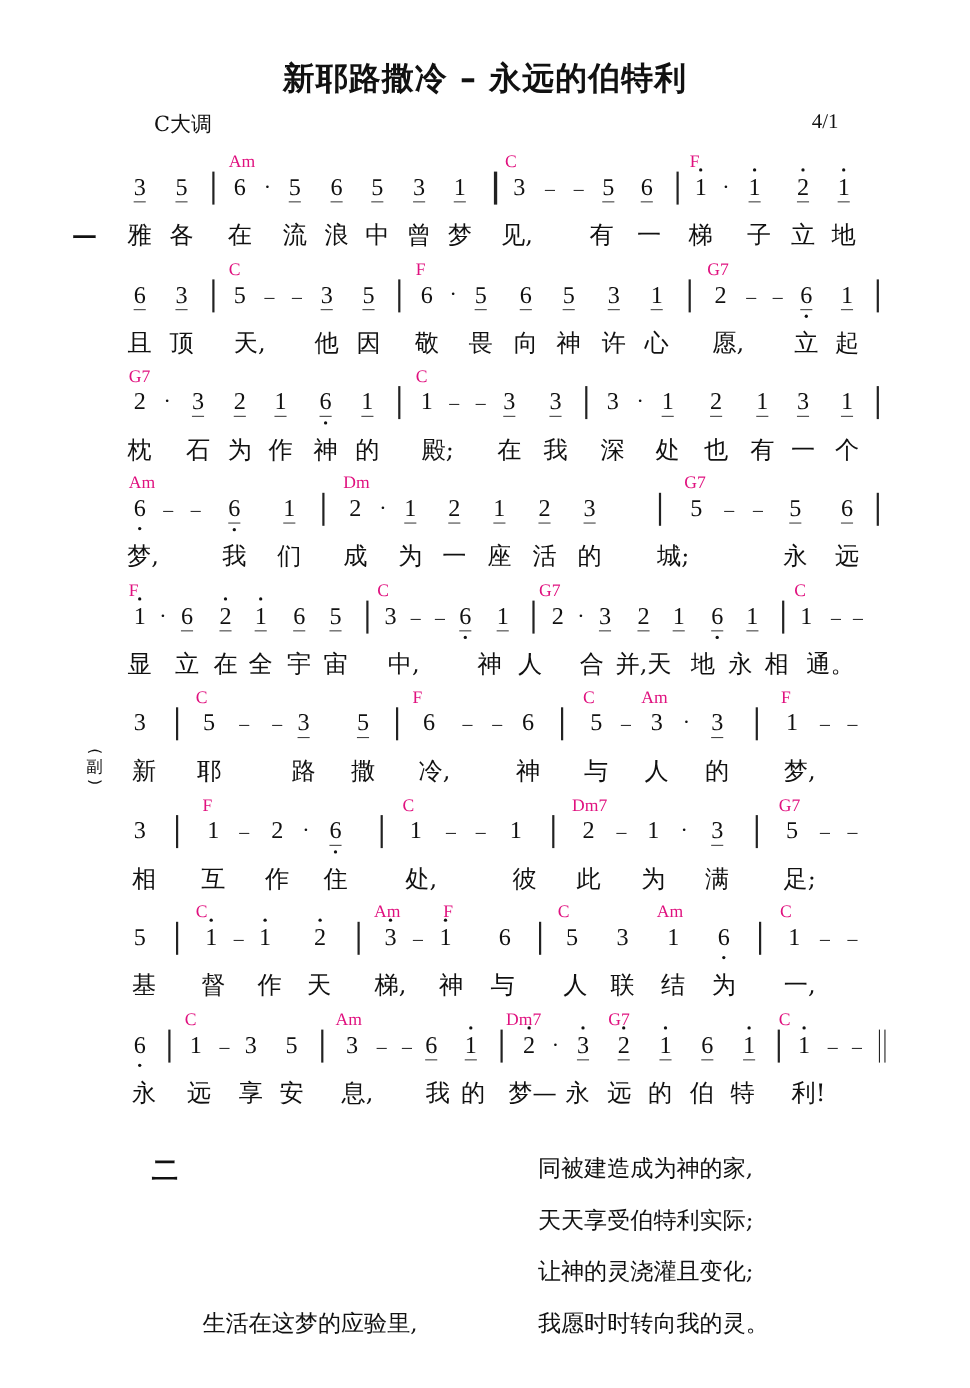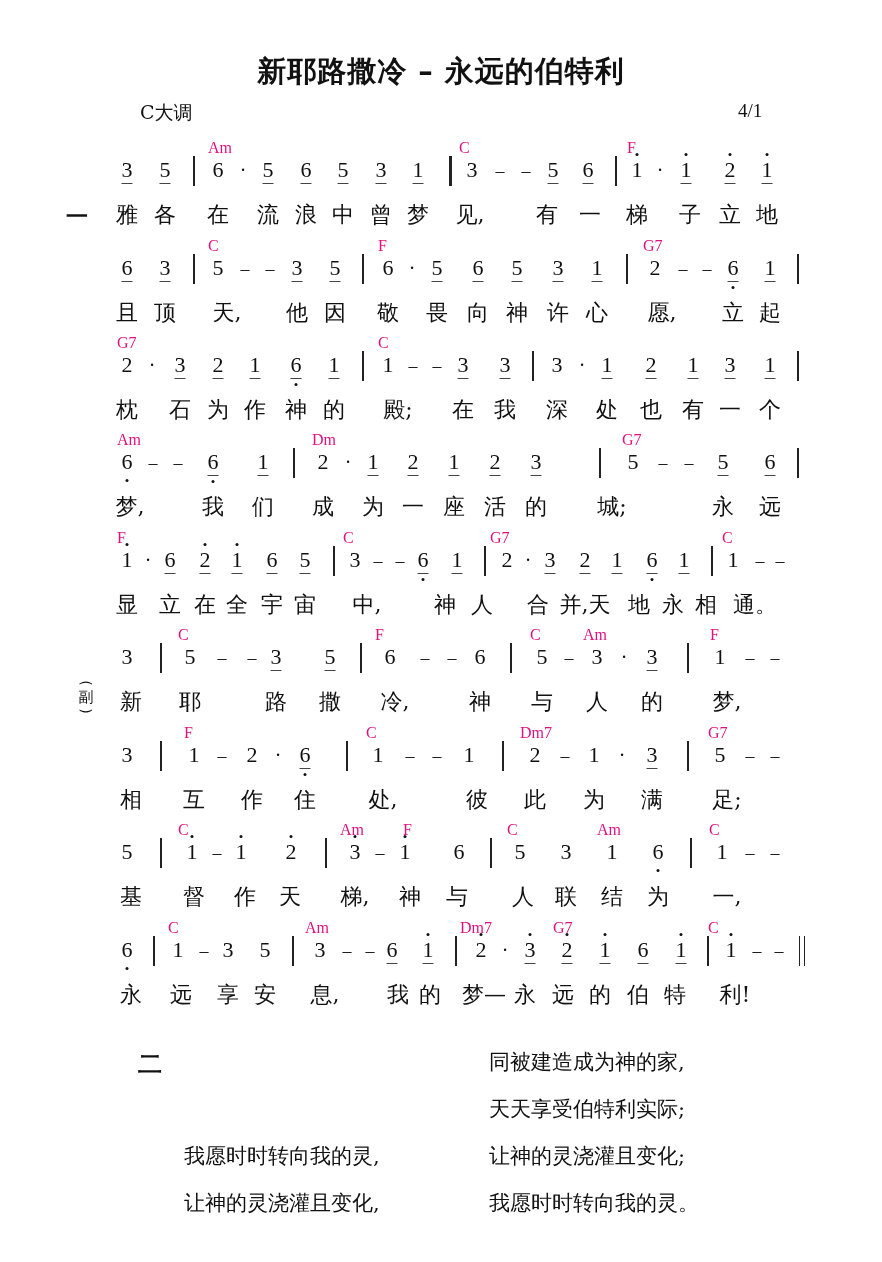--- a/index.html
+++ b/index.html
@@ -418,20 +418,19 @@
 
 <div class="verse2">
   <div class="v2num">二</div>
   <div class="v2line" style="top:0px;">
     <span class="c2">同被建造成为神的家,</span>
   </div>
   <div class="v2line" style="top:47px;">
     <span class="c2">天天享受伯特利实际;</span>
   </div>
   <div class="v2line" style="top:94px;">
-    <span>我愿时时转向我的灵,</span>
     <span class="c2">让神的灵浇灌且变化;</span>
   </div>
   <div class="v2line" style="top:141px;">
-    <span>让神的灵浇灌且变化,</span>
+    <span>生活在这梦的应验里,</span>
     <span class="c2">我愿时时转向我的灵。</span>
   </div>
 </div>
 
 </body></html>

